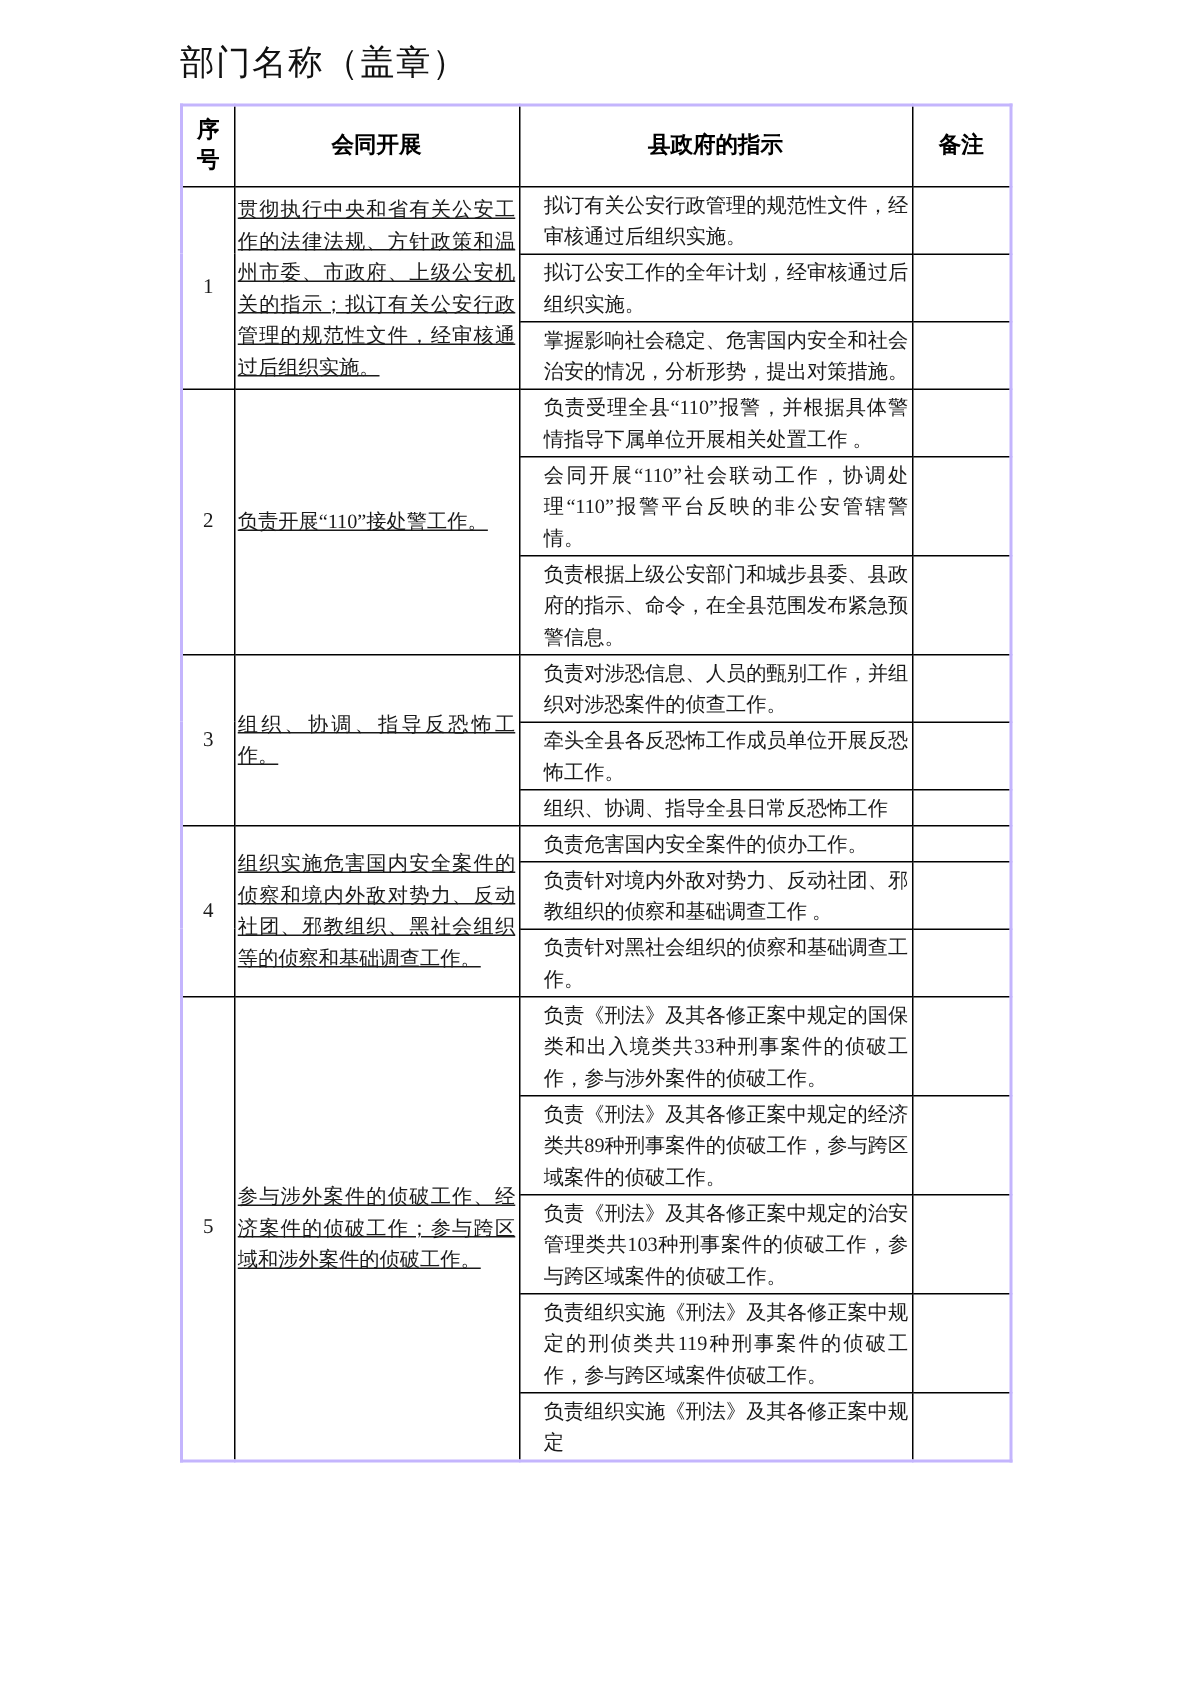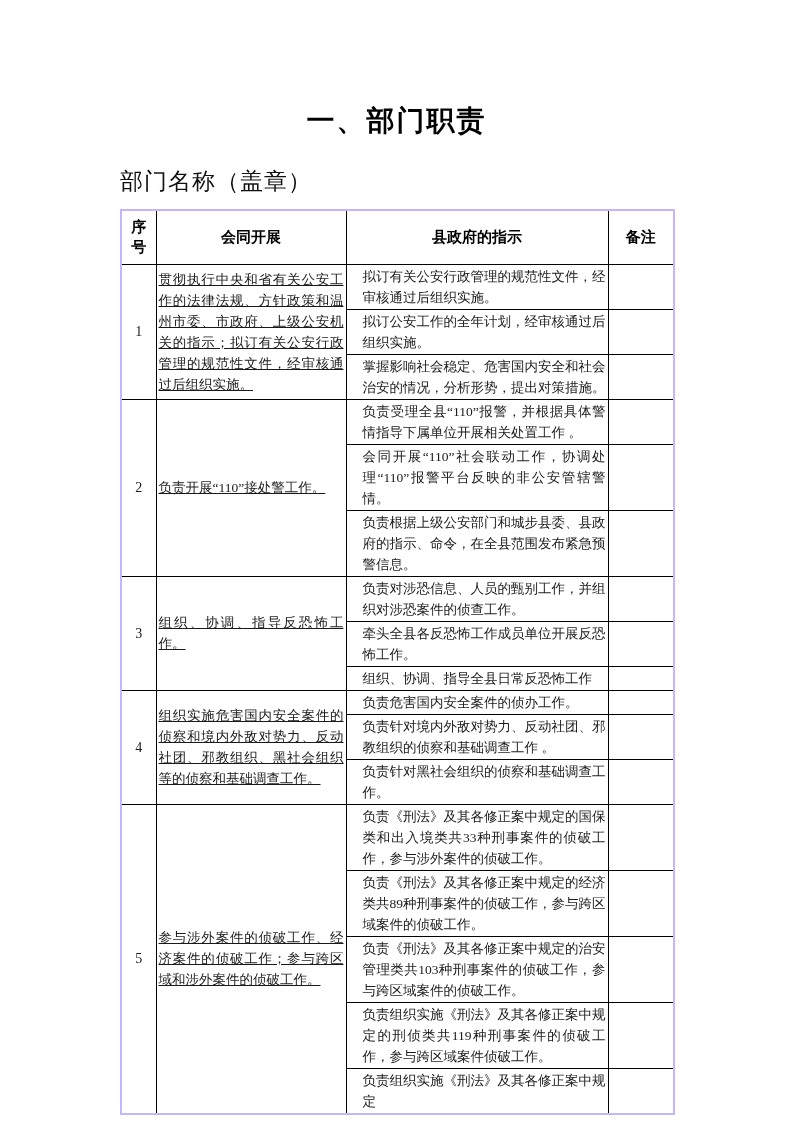--- a/index.html
+++ b/index.html
@@ -74,21 +74,20 @@
     text-justify: inter-ideograph;
     padding-left: 16px;
   }
   td.remark-cell { }
 </style>
 </head>
 <body>
 
 <div class="page">
 
-  <div class="doc-title">一、部门职责</div>
 
   <div class="doc-subtitle">部门名称（盖章）</div>
 
   <table class="duties">
     <colgroup>
       <col class="c-no">
         <col class="c-duty">
         <col class="c-item">
         <col class="c-remark">
     </colgroup>

